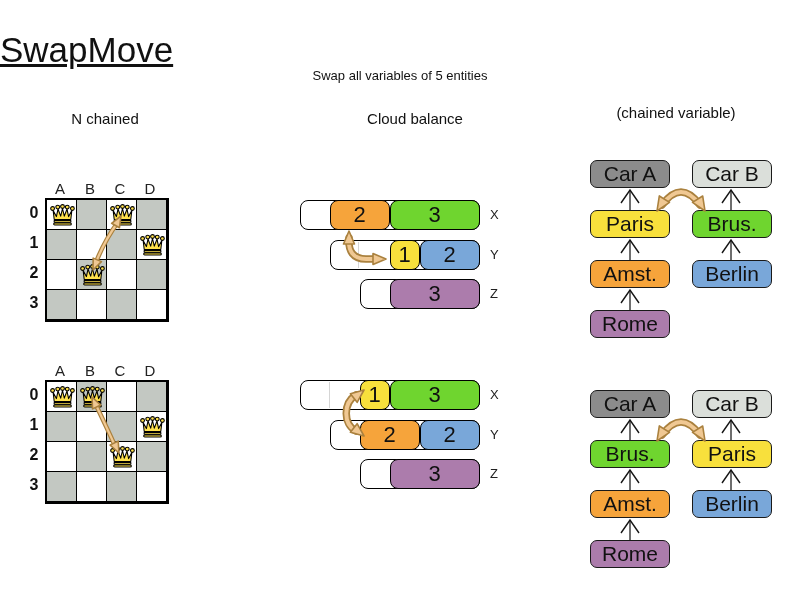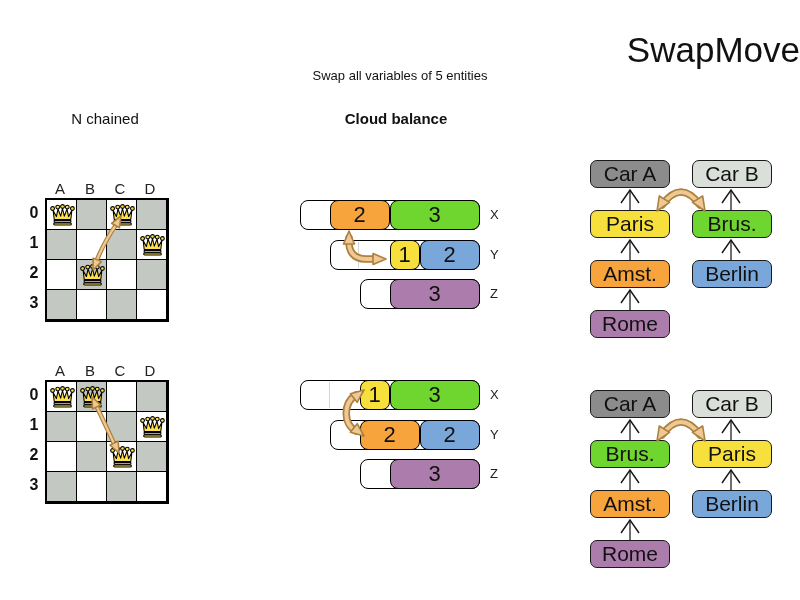--- a/index.html
+++ b/index.html
@@ -1,20 +1,20 @@
 <!DOCTYPE html>
 <html style="--orange: #F6A43B; --green: #6FD52F; --yellow: #F8E03C; --blue: #79A7D9; --purple: #AC7CAC; --car_dark: #8C8C8C; --car_light: #DBDFDA; --board_gray: #C3C8C2; --queen_gold: #FFE14C; --swap_fill: #F0C893; --swap_stroke: #AA813E; --chain_line: #4a4a4a;"><head>
 <meta charset="utf-8">
 <style>
   html,body{margin:0;padding:0;background:#fff;}
   #canvas{position:relative;width:800px;height:600px;background:#fff;overflow:hidden;
           font-family:"Liberation Sans", sans-serif;color:#000;}
   .abs{position:absolute;}
   
-  .main-title{left:0;right:0;top:30px;text-align:right;font-size:35px;color:#111;}
+  .main-title{left:0;right:0;top:30px;text-align:left;font-size:35px;color:#111;text-decoration:underline;}
   .main-subtitle{left:0;right:0;top:68px;text-align:center;font-size:13px;color:#111;}
   .sec-title{font-size:15px;text-align:center;color:#111;}
   
   .board{width:124px;height:124px;border:2px solid #000;box-sizing:border-box;
          display:grid;grid-template-columns:repeat(4,30px);grid-template-rows:repeat(4,30px);
          background:#fff;}
   .cell{box-sizing:border-box;border-right:1px solid #000;border-bottom:1px solid #000;}
   .cell.g{background:var(--board_gray);}
   .col-letters{width:120px;height:16px;display:grid;grid-template-columns:repeat(4,30px);
                font-size:15px;color:#222;}
@@ -66,22 +66,23 @@
         <rect class="q-fill" x="5.6" y="18.2" width="18.8" height="2.1" rx="1"></rect>
         <rect class="q-fill" x="5.2" y="21" width="19.6" height="2.3" rx="1.1"></rect>
       </g>
     </defs>
   </svg>
 
   <div class="abs main-title">SwapMove</div>
   <div class="abs main-subtitle">Swap all variables of 5 entities</div>
 
   <div class="abs sec-title" style="left:25px;top:110px;width:160px;">N chained</div>
-  <div class="abs sec-title" style="left:296px;top:110px;width:200px;font-weight:bold;">Cloud balance</div>
+  <div class="abs sec-title" style="left:315px;top:110px;width:200px;">Cloud balance</div>
   <div class="abs sec-title" style="left:576px;top:104px;width:200px;line-height:18px;">
+    <div>(chained variable)</div>
   </div>
 
   <div class="abs col-letters" style="left:45px;top:180px;">
     <span>A</span>
     <span>B</span>
     <span>C</span>
     <span>D</span>
   </div>
   <div class="abs row-digits" style="left:26px;top:198px;">
     <span>0</span>

